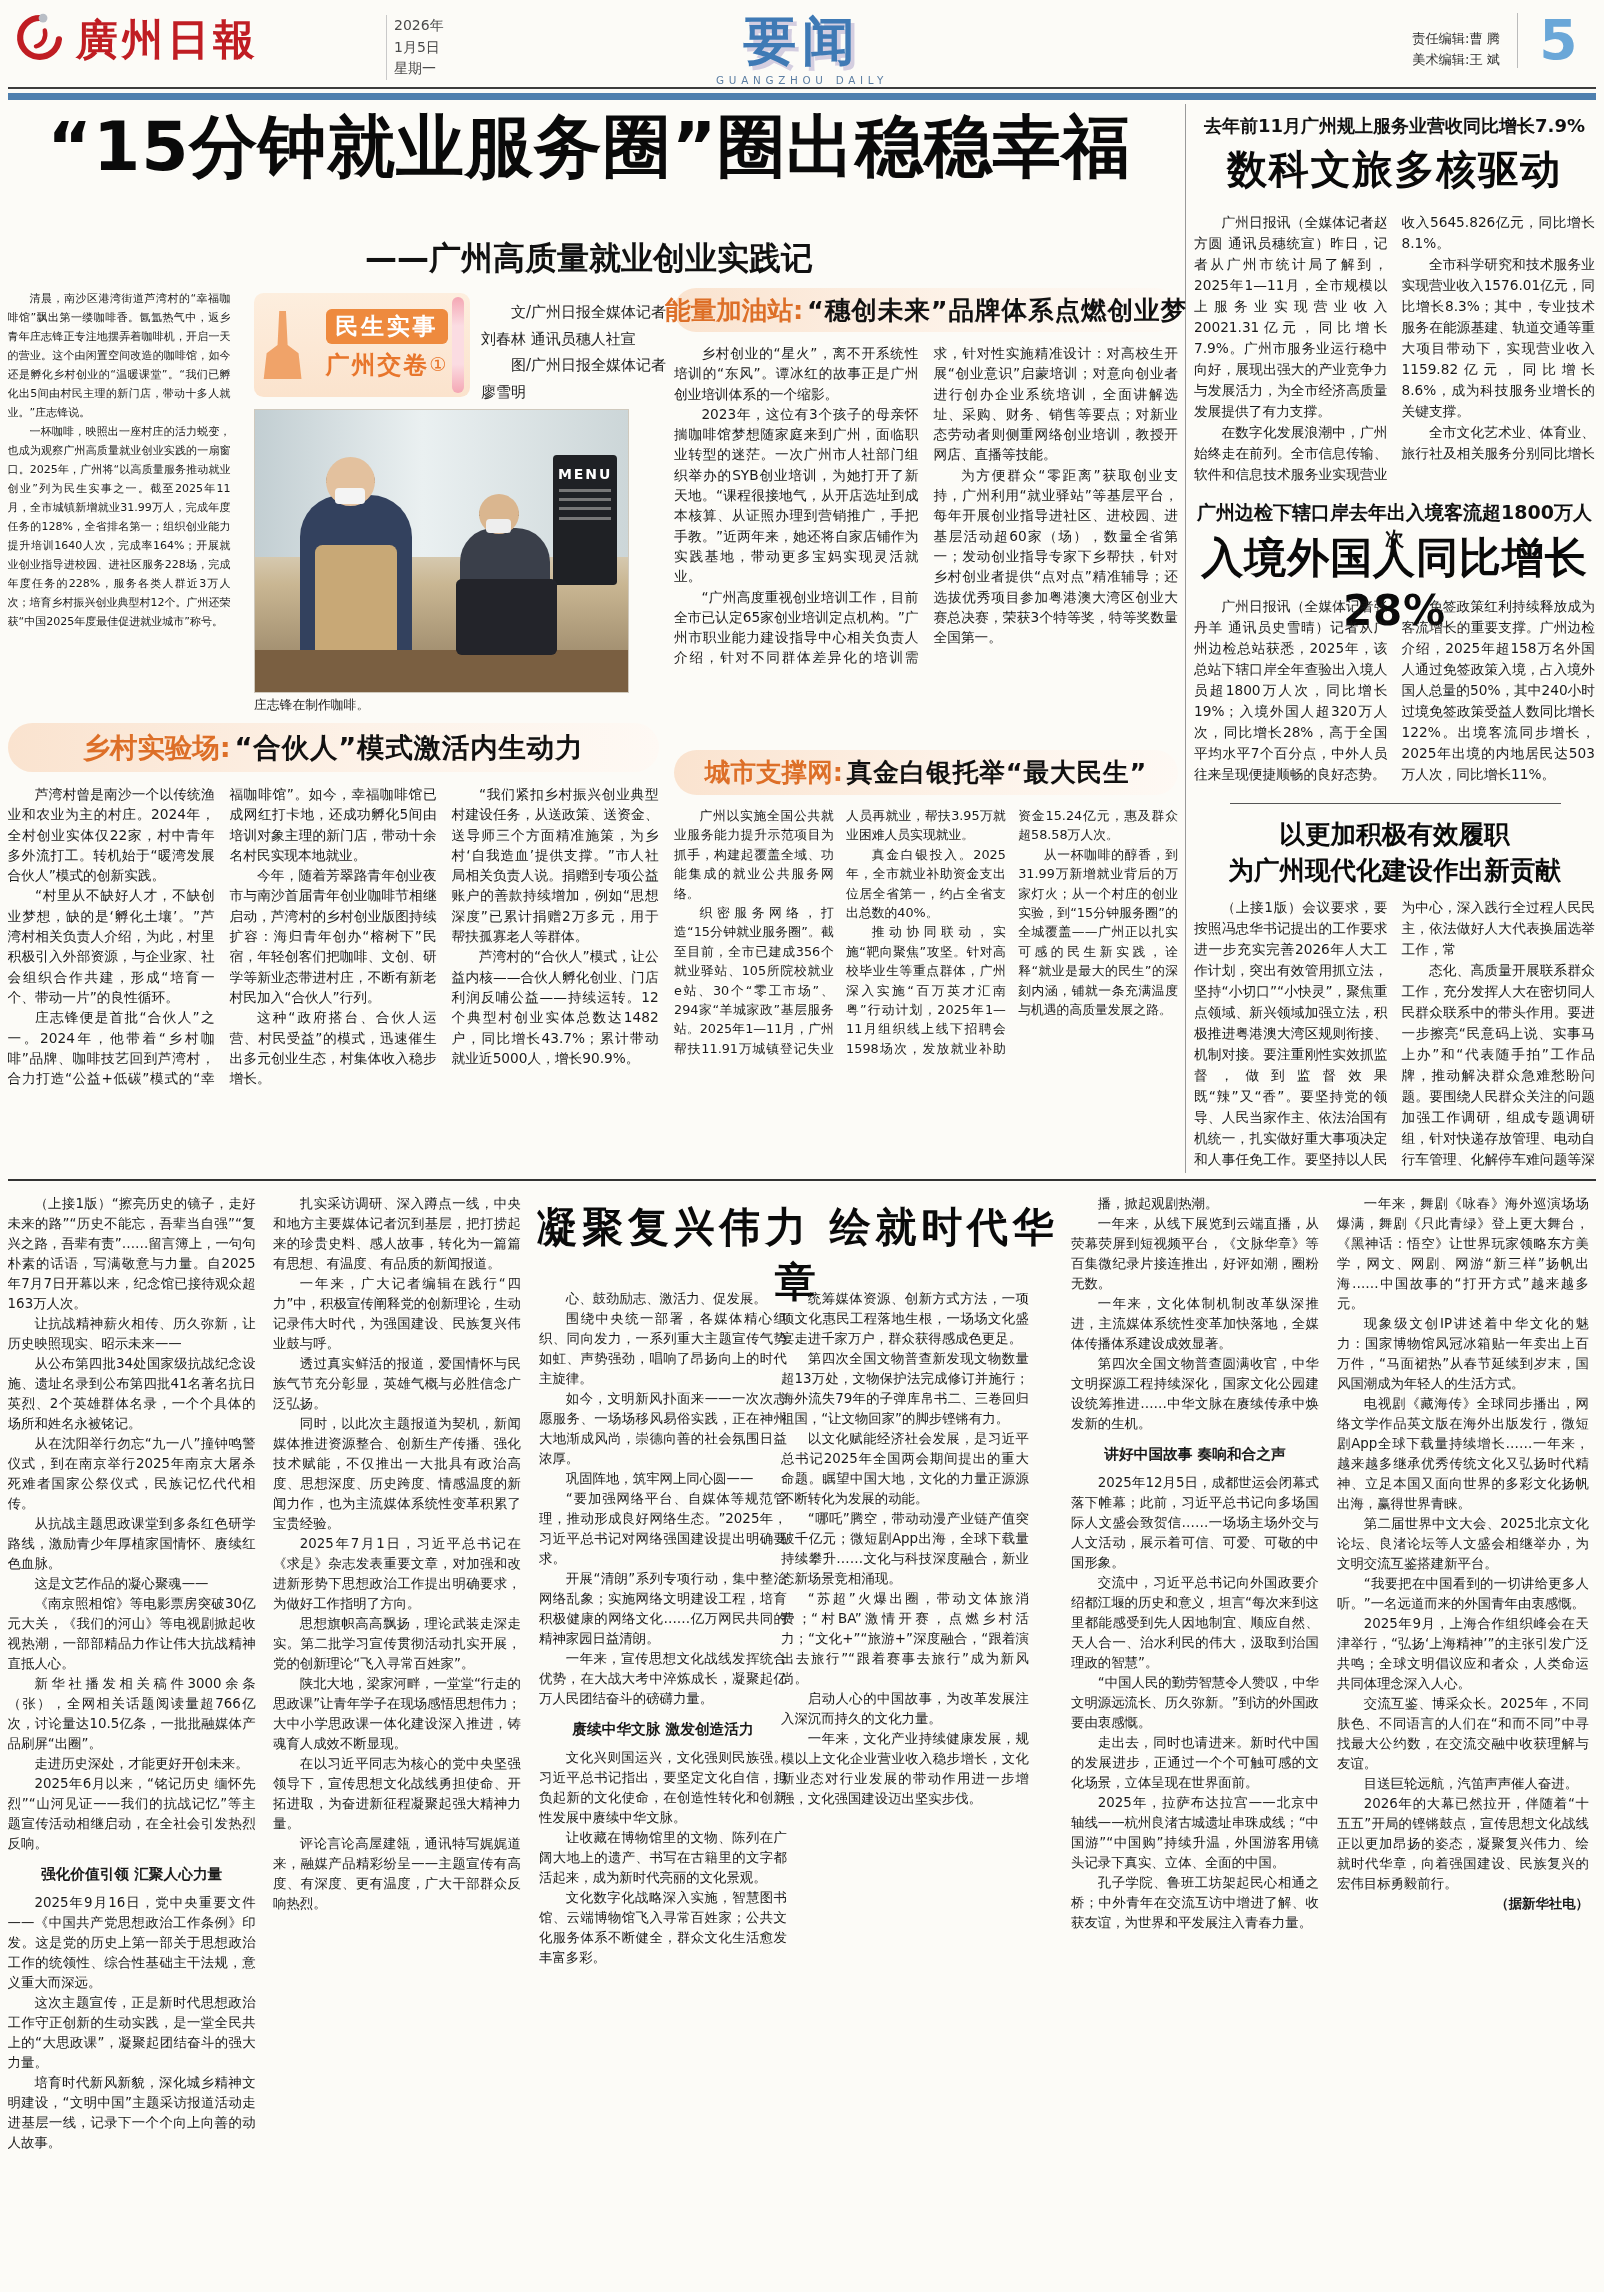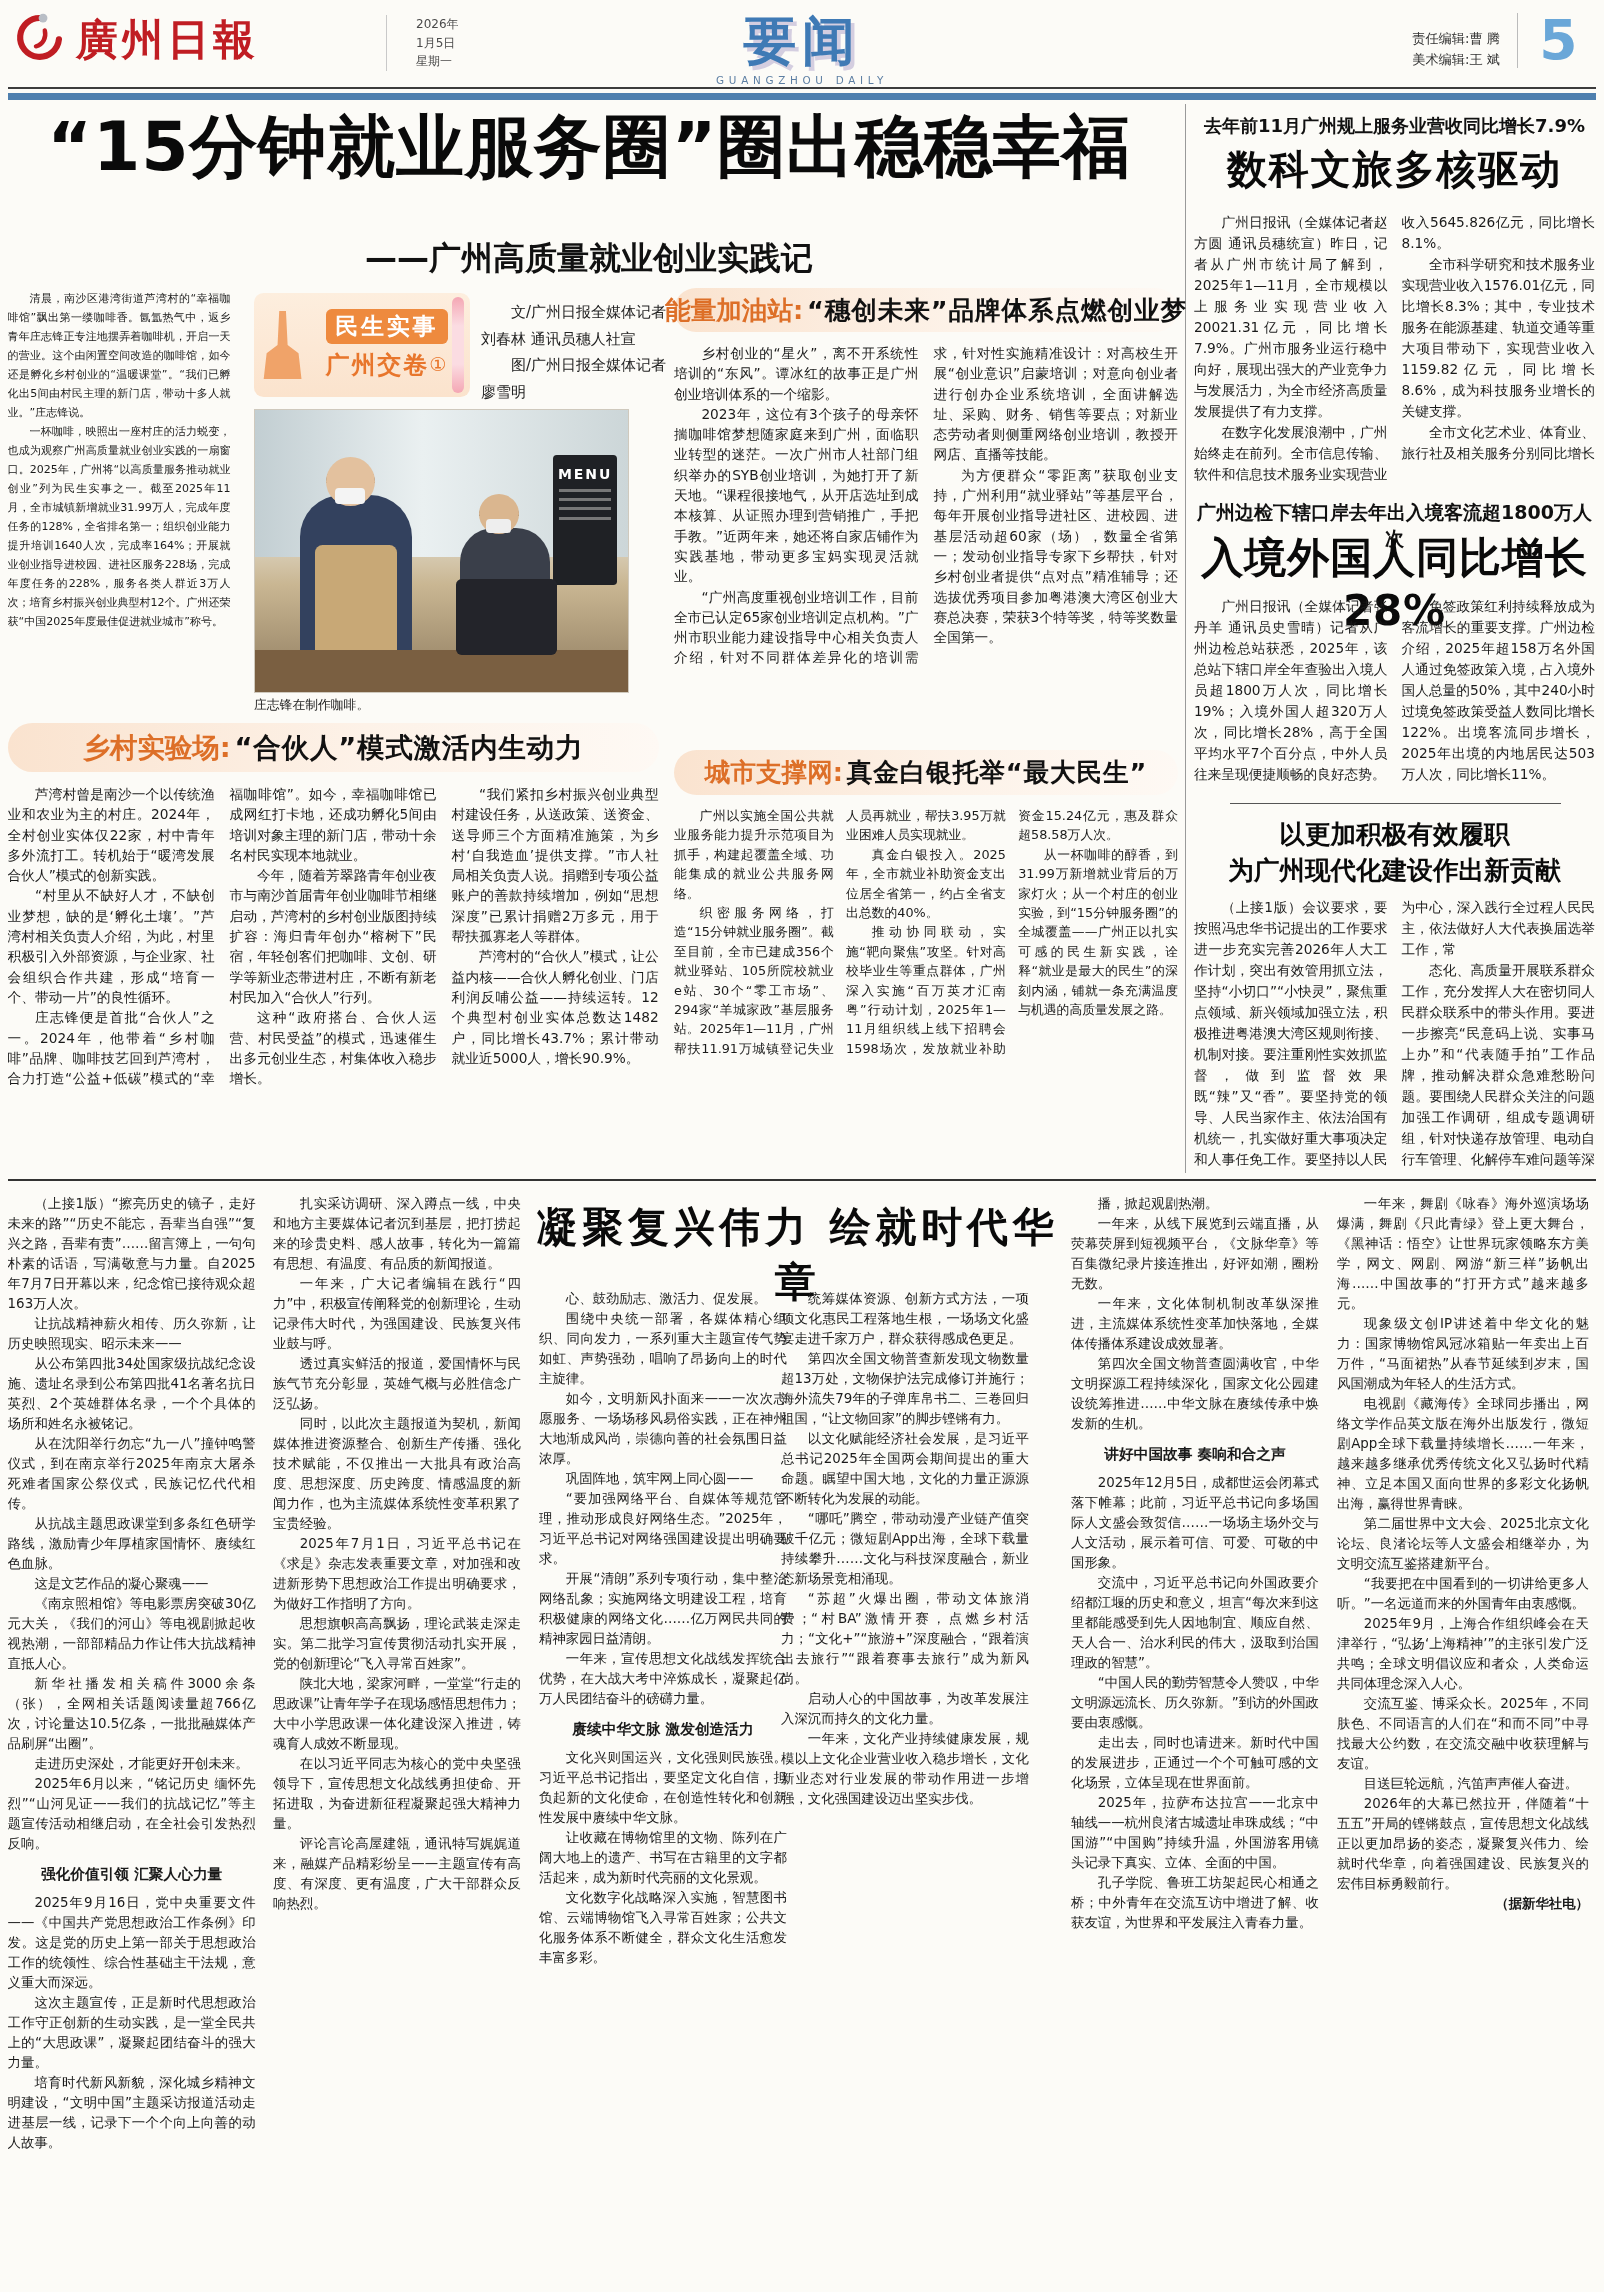--- a/index.html
+++ b/index.html
@@ -1,21 +1,21 @@
 <!DOCTYPE html>
 <html style="font-size:15px"><head>
 <meta charset="utf-8">
 <style>
   html,body{margin:0;padding:0;background:#e8e6e0;}
   #page{position:relative;width:1604px;height:2292px;background:#fcfbf7;font-family:"DejaVu Sans","Liberation Sans",sans-serif;color:#1a1a1a;overflow:hidden;margin:0 auto;}
   .abs{position:absolute;}
   
   .masthead{left:13.2px;top:11.4px;display:flex;align-items:center;gap:9.5px;}
   .masthead-name{font-family:"DejaVu Serif","Liberation Serif",serif;font-weight:bold;font-size:42px;color:#c01d23;letter-spacing:3.8px;}
-  .dateblock{left:386px;top:15px;border-left:1.9px solid #c9c9c9;padding-left:29px;font-size:12px;line-height:1.55;color:#4a4a4a;}
+  .dateblock{left:386px;top:15px;border-left:1.9px solid #c9c9c9;padding-left:7px;font-size:14px;line-height:1.55;color:#4a4a4a;}
   .section-title{left:50%;top:5.7px;transform:translateX(-50%);font-size:53px;font-weight:900;color:#3f7ab5;letter-spacing:5.7px;text-shadow:3.8px 3.8px 0 #d4cee0;}
   .section-en{left:50%;top:74px;transform:translateX(-50%);font-size:10.4px;letter-spacing:4.7px;color:#5d7fa3;background:#fcfbf7;padding:0 11.4px;z-index:5;}
   .editors{right:104px;top:28px;font-size:13.2px;line-height:1.6;color:#333;text-align:left;}
   .pagenum{right:26.5px;top:13.2px;border-left:0.9px solid #bbb;padding-left:21px;font-size:55px;font-weight:900;color:#6aa7d8;line-height:1;}
   .rule1{left:7.6px;right:7.6px;top:87px;height:1.9px;background:#3c3c3c;}
   .rule2{left:7.6px;right:7.6px;top:93px;height:6.6px;background:#4e7fae;}
   
   .lead-headline{left:0;top:102px;width:1178px;text-align:center;font-size:68px;font-weight:900;letter-spacing:0.9px;color:#0a0a0a;}
   .lead-subhead{left:0;top:237px;width:1178px;text-align:center;font-size:32px;font-weight:700;color:#111;}
   .vdiv-main{left:1185px;top:104px;height:1069px;width:0.9px;background:#9a9a9a;}

